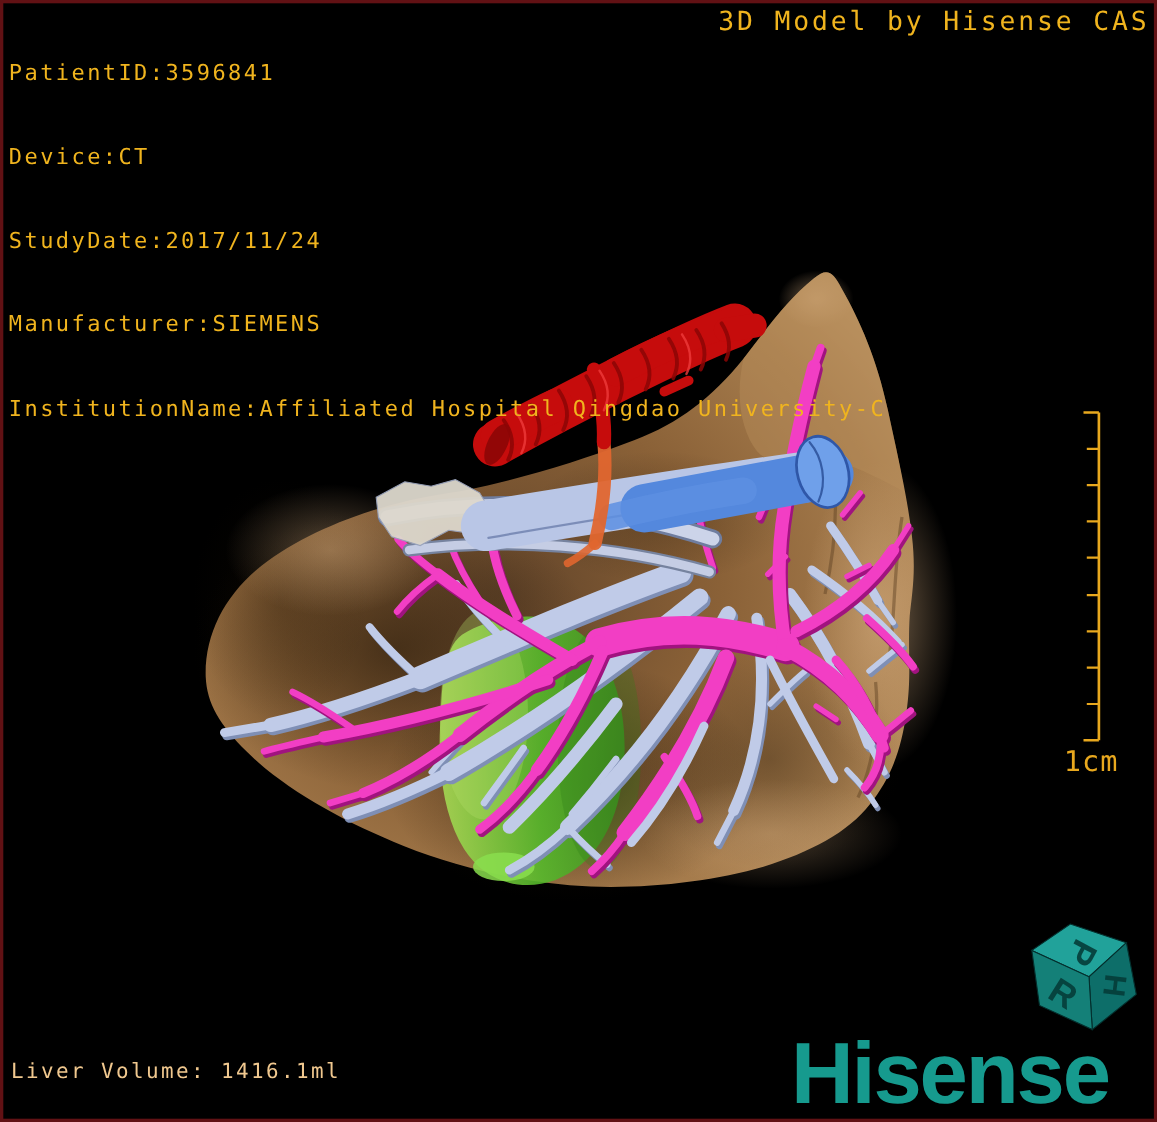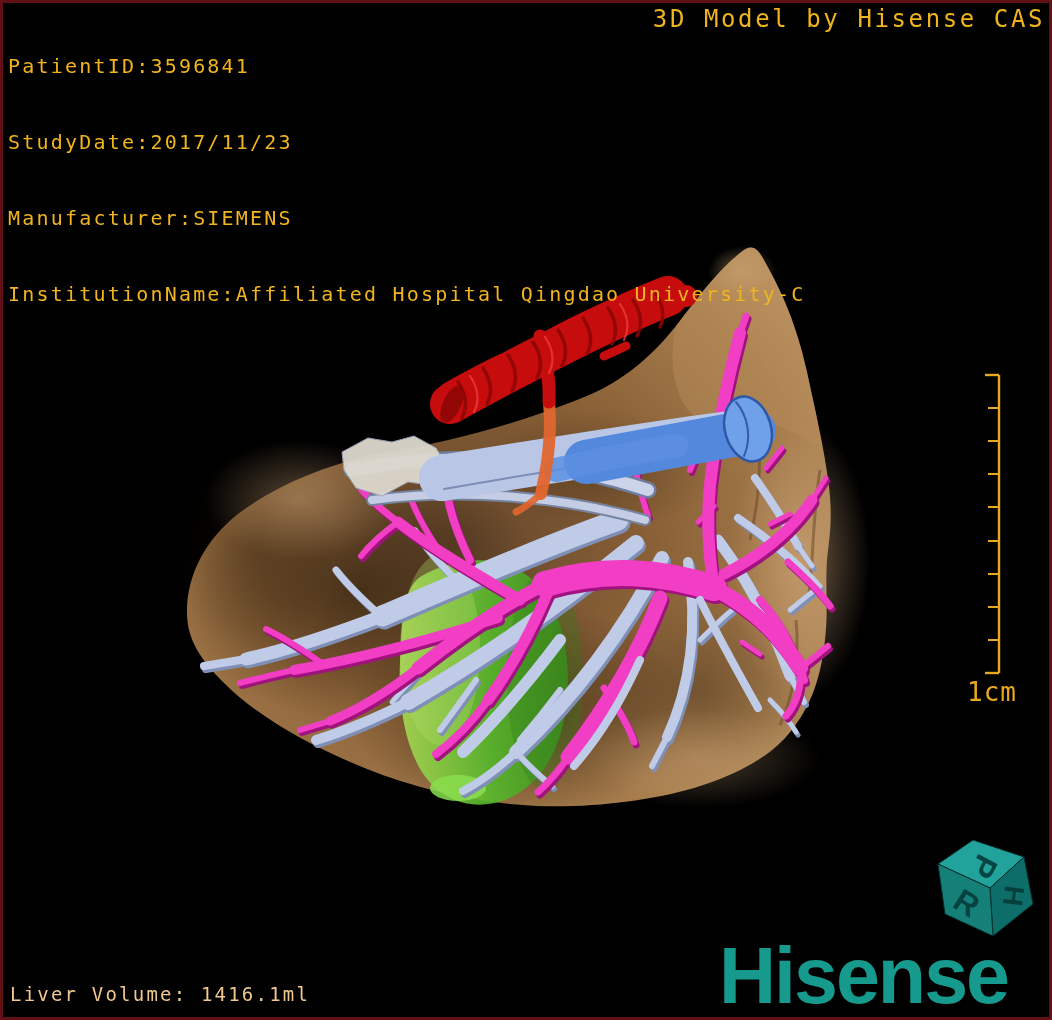--- a/index.html
+++ b/index.html
@@ -3,21 +3,21 @@
 <meta charset="utf-8">
 <style>
   html,body{margin:0;padding:0;background:#000;}
   .app{position:relative;width:1052px;height:1020px;background:#000;overflow:hidden;
        font-family:"DejaVu Sans Mono",monospace;}
   .frame-border{position:absolute;inset:0;border:3px solid #611114;pointer-events:none;z-index:40;}
   .viewport{position:absolute;inset:0;z-index:1;}
   .hud{position:absolute;z-index:20;color:#f0b41e;}
   .patient-info{top:3px;left:8px;font-size:20px;line-height:25.4px;letter-spacing:2.2px;white-space:pre;}
   .watermark{top:5px;right:7px;font-size:24px;letter-spacing:2.6px;}
-  .volume-line{left:10px;top:963px;font-size:19px;letter-spacing:2.2px;color:#f0c88f;margin-top:20px;}
+  .volume-line{left:10px;top:963px;font-size:19px;letter-spacing:2.2px;color:#f0c88f;}
   .brand-logo{position:absolute;z-index:20;left:719px;top:930px;
       font-family:"Liberation Sans",sans-serif;font-weight:bold;font-size:79px;
       letter-spacing:-2px;color:#169a8e;white-space:nowrap;}
 </style>
 </head>
 <body>
 
 <div class="app">
 
   <svg class="viewport" viewBox="0 0 1052 1020" width="1052" height="1020">
@@ -237,21 +237,22 @@
       <g fill="#053c39" stroke="none" font-family="Liberation Sans, sans-serif" font-weight="bold" text-anchor="middle" opacity="0.9">
         <text font-size="32" transform="translate(983 866) rotate(118)" dy="10">P</text>
         <text font-size="28" transform="translate(1013 896) rotate(97)" dy="9">H</text>
         <text font-size="32" transform="translate(966 904) rotate(32)" dy="10">R</text>
       </g>
     </g>
   </svg>
 
   <div class="hud patient-info">
     <div>PatientID:3596841</div>
-    <div>StudyDate:2017/11/23</div>
+    <div>Device:CT</div>
+    <div>StudyDate:2017/11/24</div>
     <div>Manufacturer:SIEMENS</div>
     <div>InstitutionName:Affiliated Hospital Qingdao University-C</div>
   </div>
 
   <div class="hud watermark">3D Model by Hisense CAS</div>
 
   <div class="hud volume-line">Liver Volume: 1416.1ml</div>
 
   <div class="brand-logo">Hisense</div>
 

